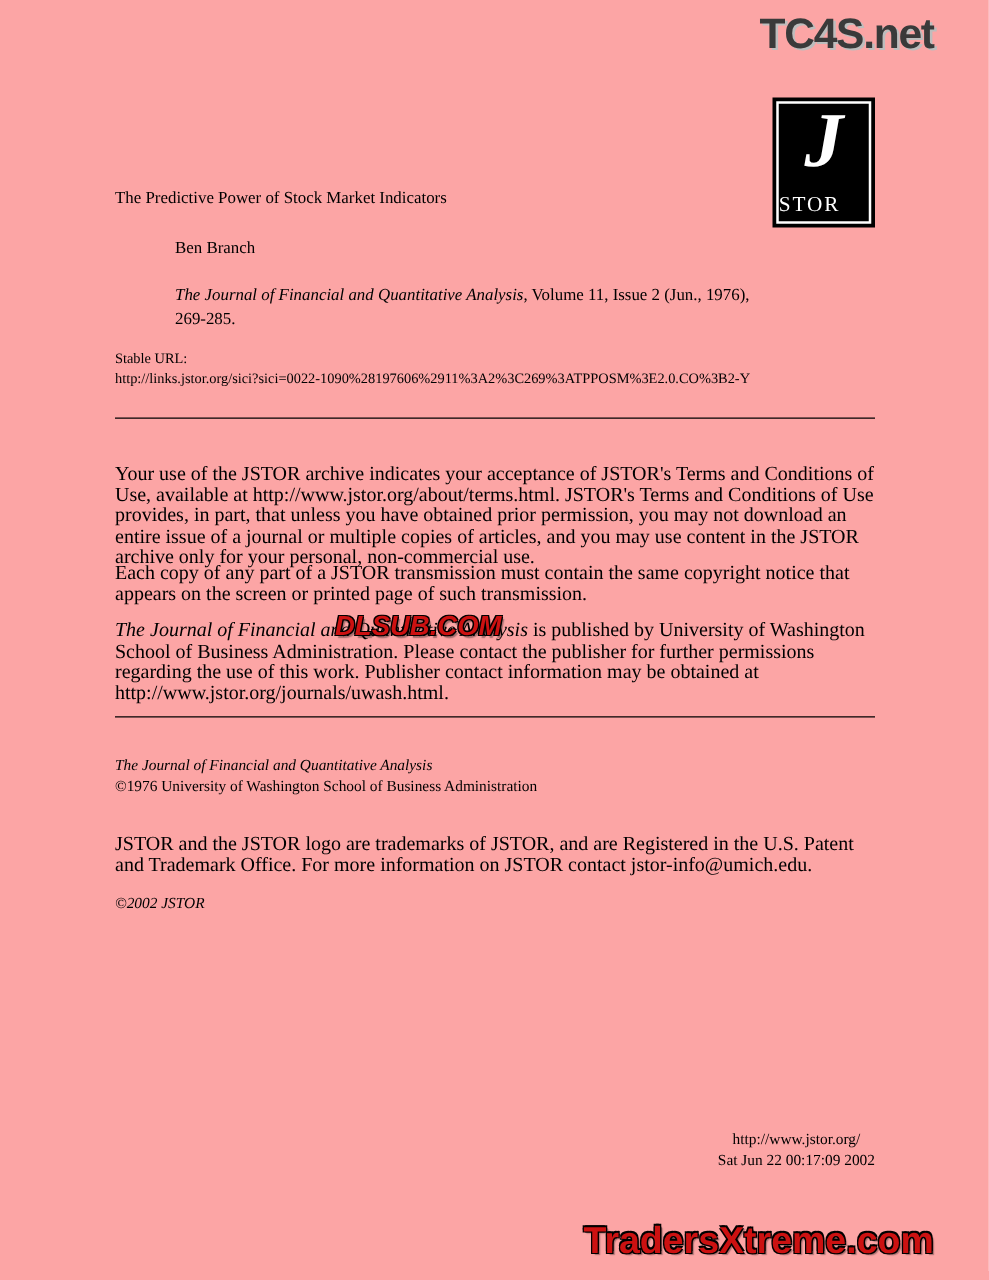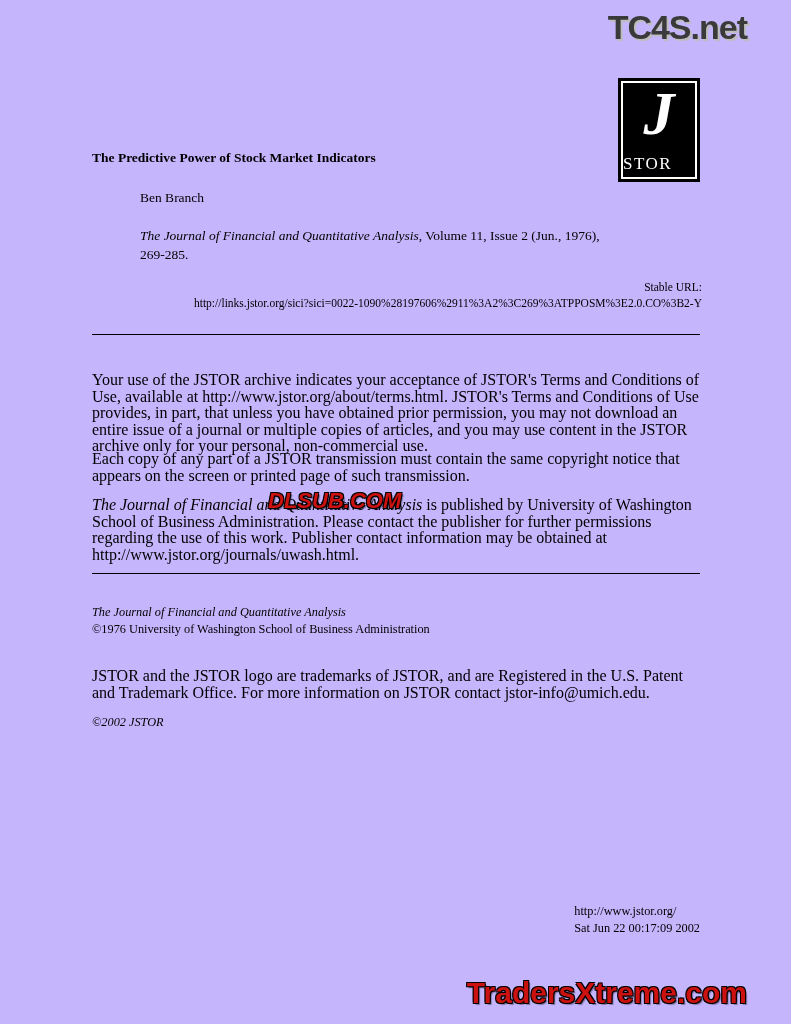--- a/index.html
+++ b/index.html
@@ -14,21 +14,21 @@
     font-family: "Liberation Serif", serif;
     color: #000000;
     overflow: hidden;
   }
 
   .page {
     position: absolute;
     left: 0; top: 0;
     width: 791px;
     height: 1024px;
-    background: #c4b5fd;
+    background: #fca5a5;
   }
 
   
   .top-watermark {
     position: absolute;
     right: 44px;
     top: 8px;
     font-family: "Liberation Sans", sans-serif;
     font-weight: bold;
     font-size: 34px;
@@ -78,21 +78,21 @@
     font-family: "Liberation Serif", serif;
     font-size: 17px;
     letter-spacing: 1.5px;
   }
 
   
   .article-title {
     position: absolute;
     left: 92px;
     top: 150px;
-    font-weight: bold;
+    font-weight: normal;
     font-size: 13.5px;
   }
   .author {
     position: absolute;
     left: 140px;
     top: 190px;
     font-size: 13.5px;
   }
   .journal-line {
     position: absolute;
@@ -104,21 +104,20 @@
   }
   .journal-line .jtitle { font-style: italic; }
 
   .stable-url {
     position: absolute;
     left: 92px;
     top: 279px;
     width: 610px;
     font-size: 11.5px;
     line-height: 16px;
-    text-align: right;
   }
 
   .rule {
     position: absolute;
     left: 92px;
     width: 608px;
     height: 1px;
     background: #000000;
   }
   .rule-1 { top: 334px; }
@@ -160,21 +159,21 @@
     left: 92px;
     top: 715px;
     font-size: 12.3px;
     font-style: italic;
   }
 
   .bottom-right {
     position: absolute;
     right: 91px;
     top: 903px;
-    text-align: left;
+    text-align: center;
     font-size: 12.3px;
     line-height: 17px;
   }
 
   
   .dlsub-watermark {
     position: absolute;
     left: 268px;
     top: 488px;
     font-family: "Liberation Sans", sans-serif;

